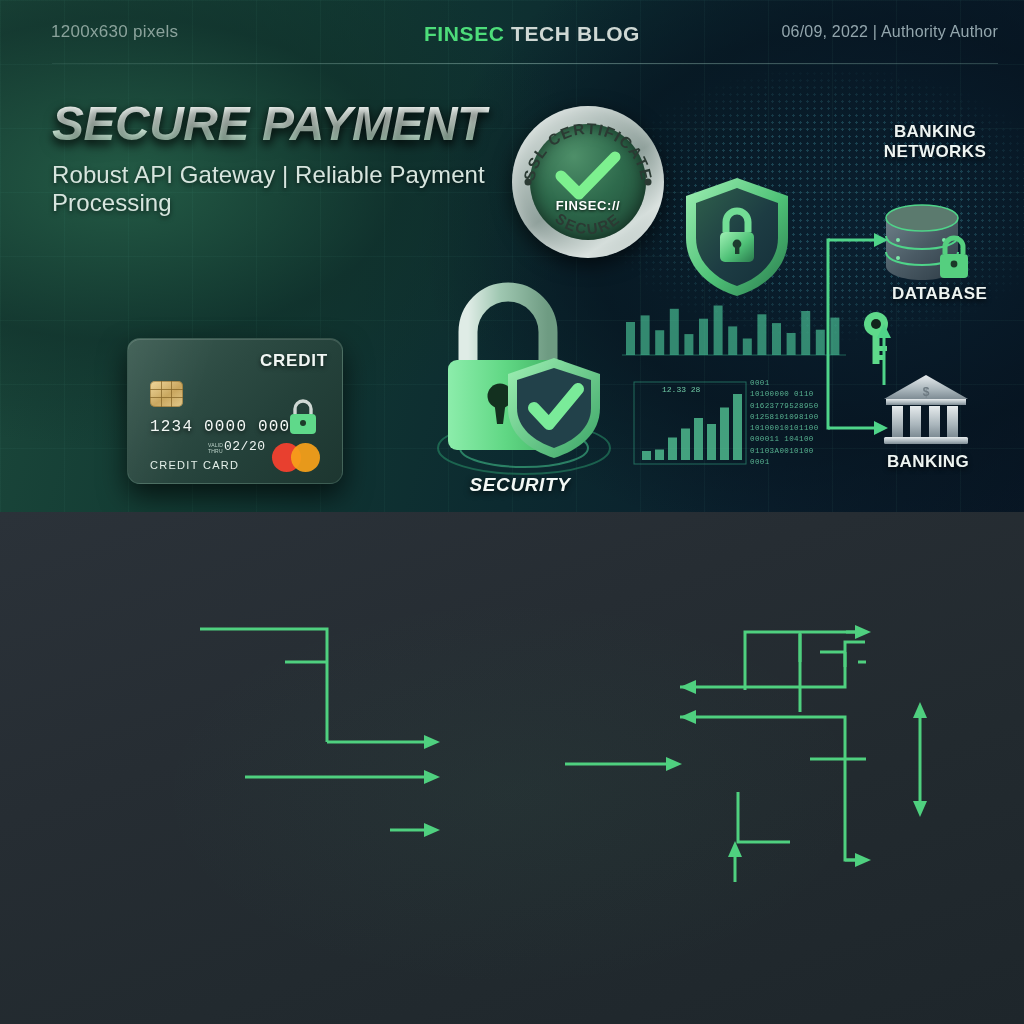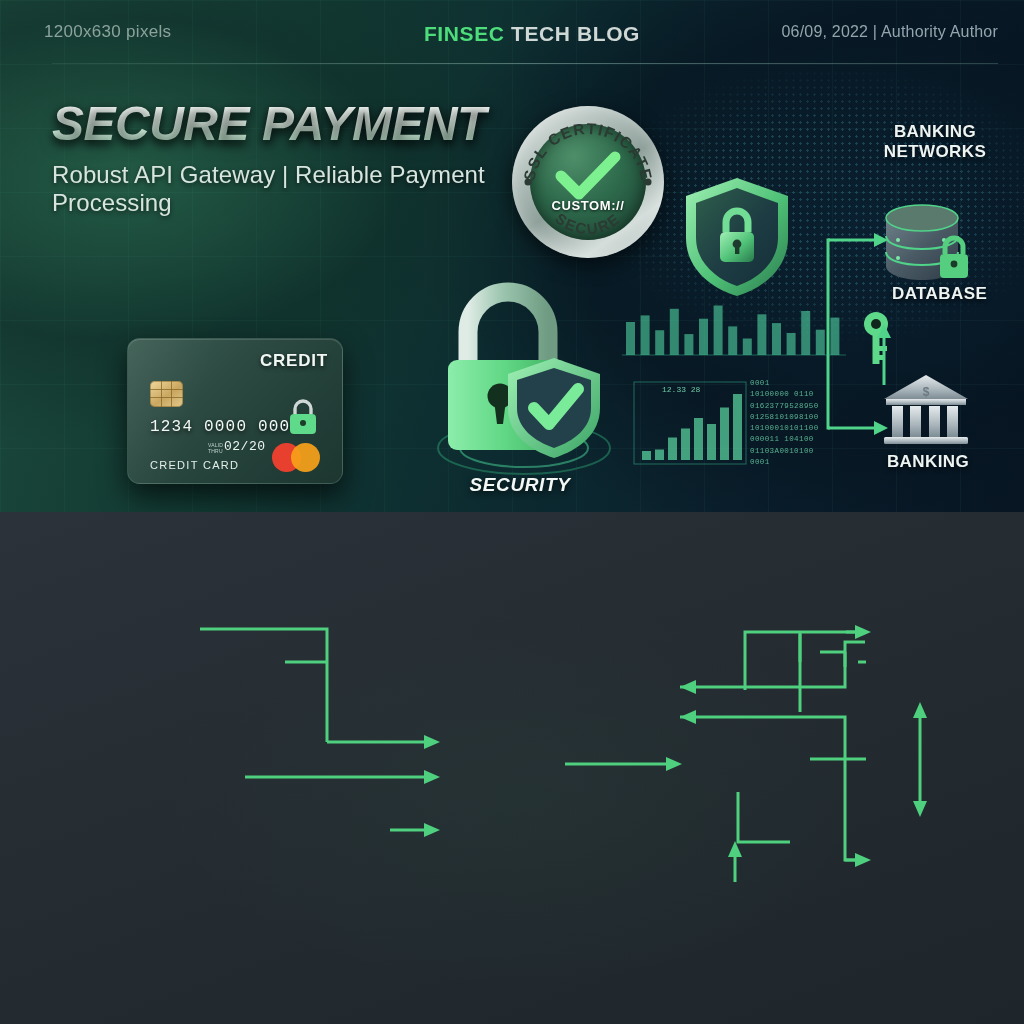--- a/index.html
+++ b/index.html
@@ -28,21 +28,21 @@
   }
   #grid-lines {
     position:absolute; inset:0;
     background-image:
       linear-gradient(to right, rgba(90,180,160,.055) 1px, transparent 1px),
       linear-gradient(to bottom, rgba(90,180,160,.055) 1px, transparent 1px);
     background-size:64px 64px;
   }
 
   .hdr-bar { position:absolute; left:0; top:0; width:100%; height:72px; }
-  .hdr-dim { position:absolute; left:44px; top:22px; font-size:17px; color:#8ba39c; letter-spacing:.3px; }
+  .hdr-dim { position:absolute; left:51px; top:22px; font-size:17px; color:#8ba39c; letter-spacing:.3px; }
   .hdr-brand { position:absolute; left:0; right:0; top:22px; text-align:center; font-size:21px; font-weight:bold;
     letter-spacing:.6px; color:#cfd8d4; }
   .hdr-brand .g { color:#4ddd7a;margin-left:40px; }
   .hdr-meta { position:absolute; right:26px; top:23px; font-size:16px; color:#93a6ad; letter-spacing:.2px; }
   .hdr-rule { position:absolute; left:52px; right:26px; top:63px; height:1px;
     background:linear-gradient(to right, rgba(150,200,185,.10), rgba(165,205,195,.45), rgba(150,200,185,.25)); }
 
   
   #title-block { position:absolute; left:52px; top:100px; width:470px; }
   .title-l { font-size:48px; font-weight:bold; font-style:italic; line-height:.98; letter-spacing:-.5px;
@@ -155,21 +155,21 @@
         </text>
         <text font-family="Liberation Sans, sans-serif" font-size="15" font-weight="bold" fill="#2b3a33" letter-spacing="2">
           <textPath href="#arcBot" startOffset="50%" text-anchor="middle" id="sslBotArc">SECURE</textPath>
         </text>
         <circle cx="16" cy="76" r="3.5" fill="#2b3a33"></circle>
         <circle cx="136" cy="76" r="3.5" fill="#2b3a33"></circle>
       </svg>
       <svg class="ssl-check" width="66" height="48" viewBox="0 0 66 48">
         <path d="M6 24 L24 42 L60 5" stroke="#7df08f" stroke-width="11" fill="none" stroke-linecap="round" stroke-linejoin="round"></path>
       </svg>
-      <div class="ssl-https">CUSTOM://</div>
+      <div class="ssl-https">FINSEC://</div>
     </div>
 
     <svg id="hdr-shield" viewBox="0 0 118 126">
       <defs>
         <linearGradient id="shGr1" x1="0" y1="0" x2="1" y2="1">
           <stop offset="0%" stop-color="#9ff0b4"></stop>
             <stop offset="55%" stop-color="#4fc177"></stop>
             <stop offset="100%" stop-color="#2a7a4e"></stop>
         </linearGradient>
         <linearGradient id="shIn1" x1="0" y1="0" x2="1" y2="1">

